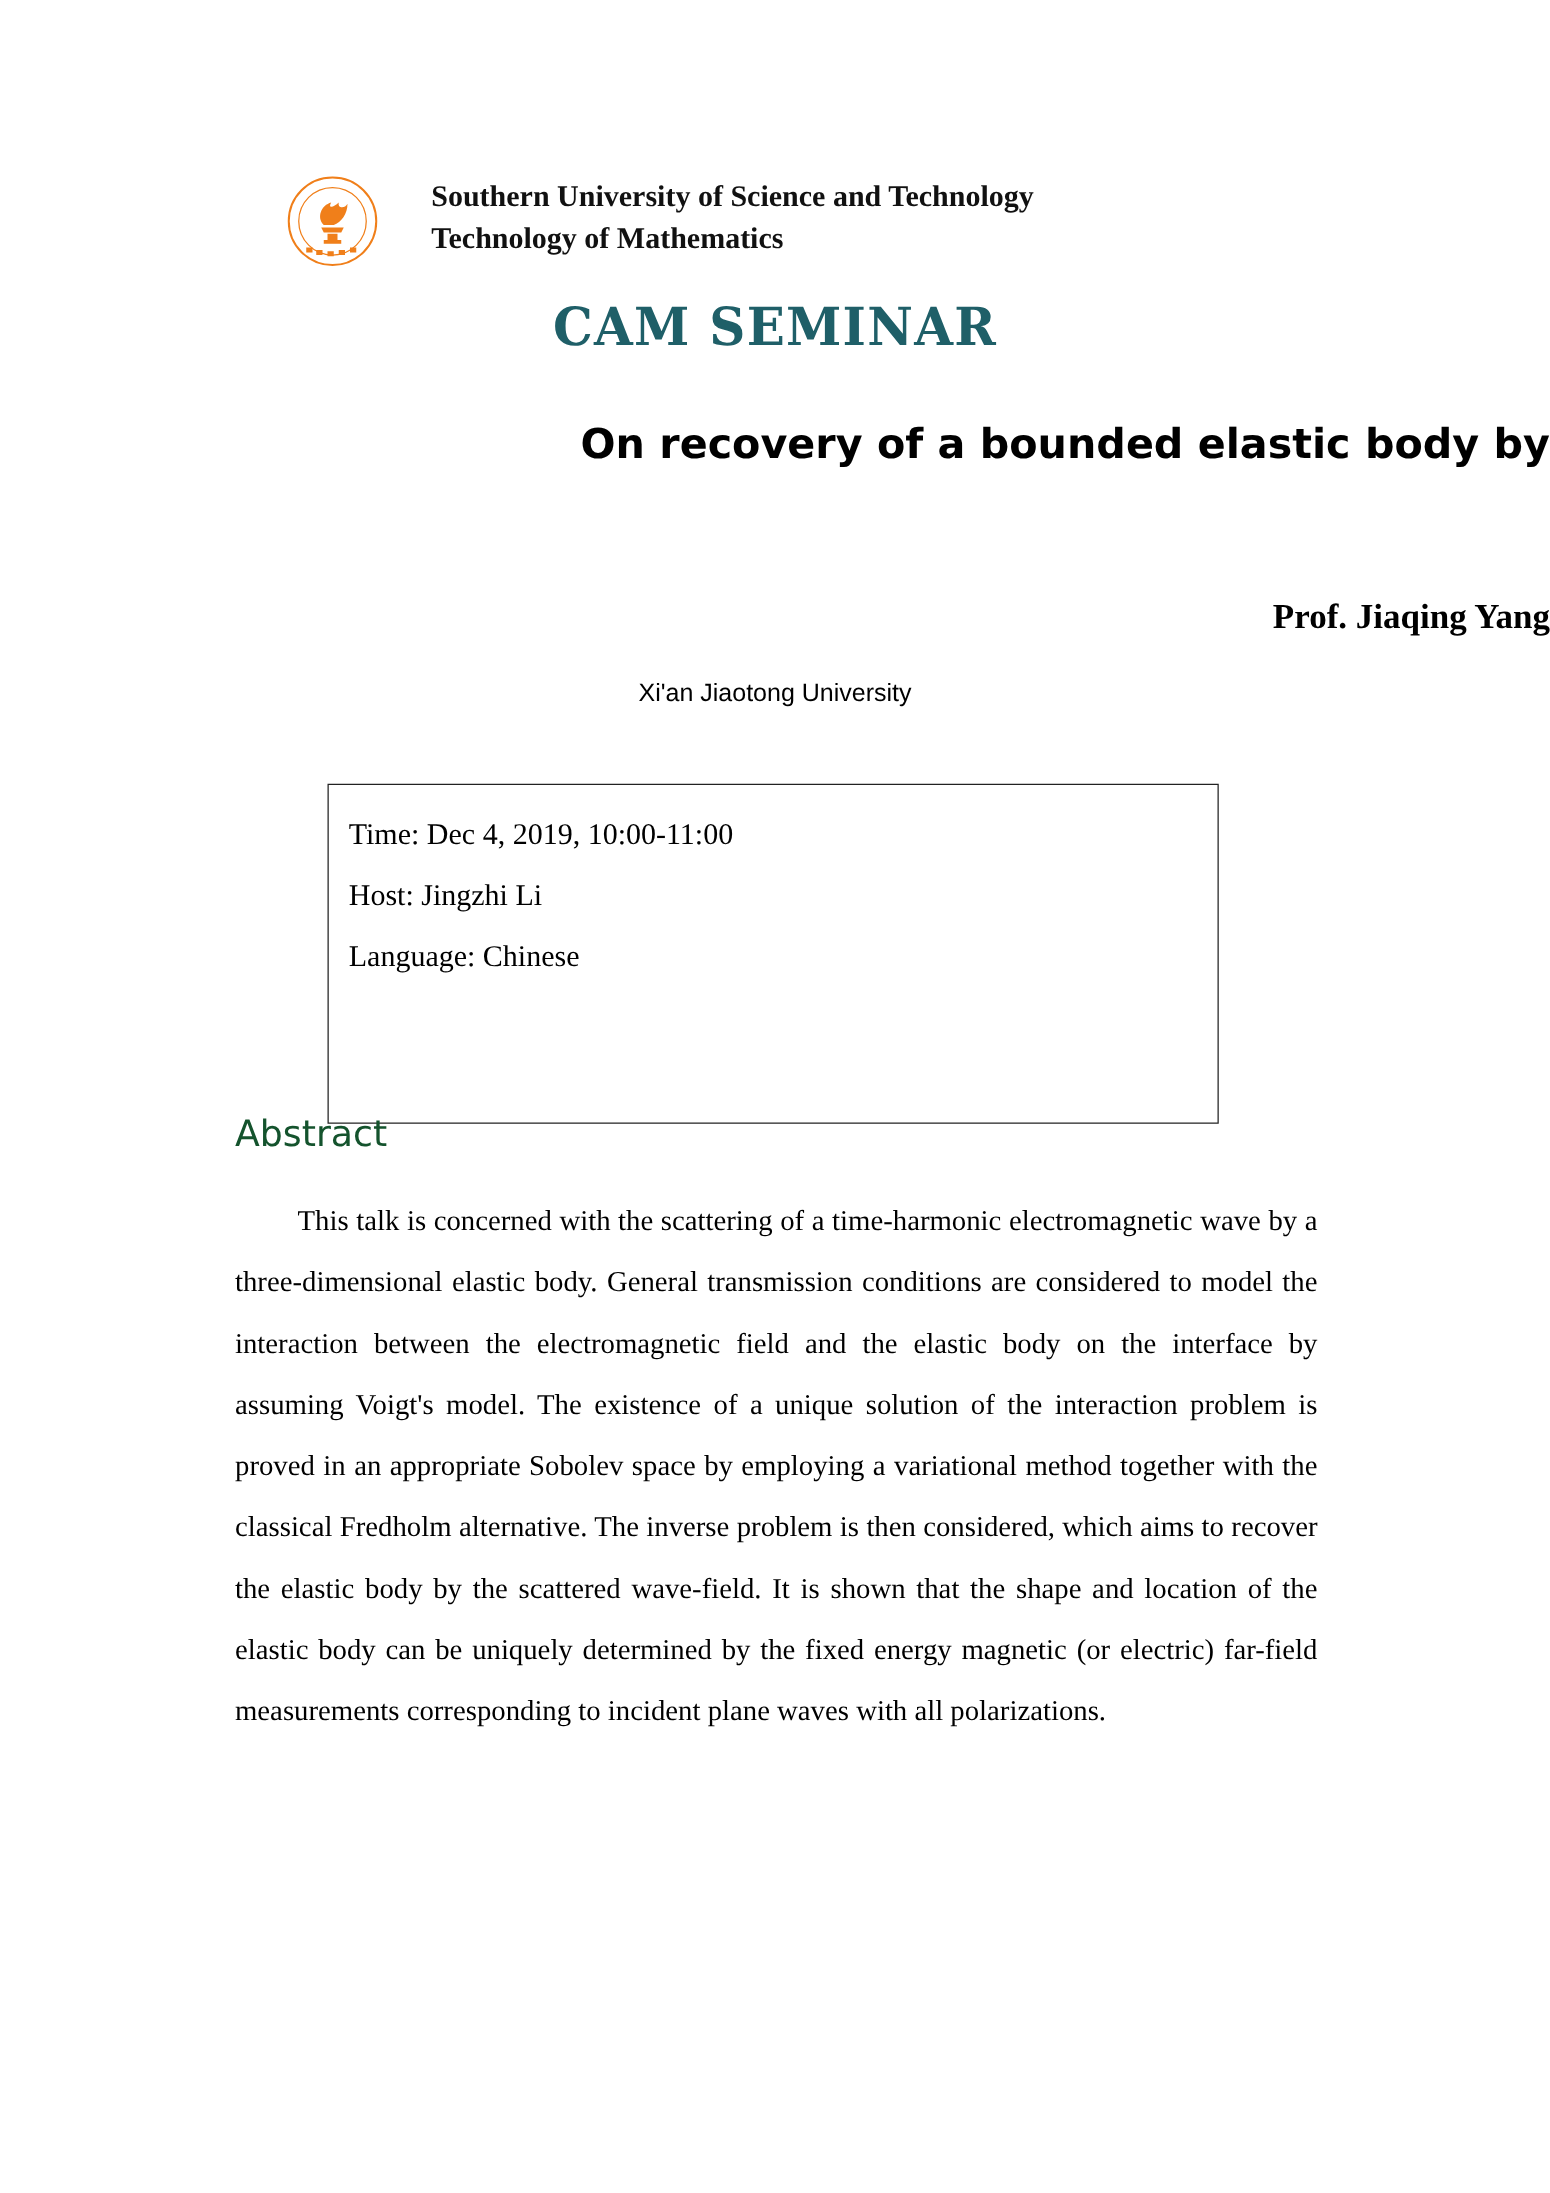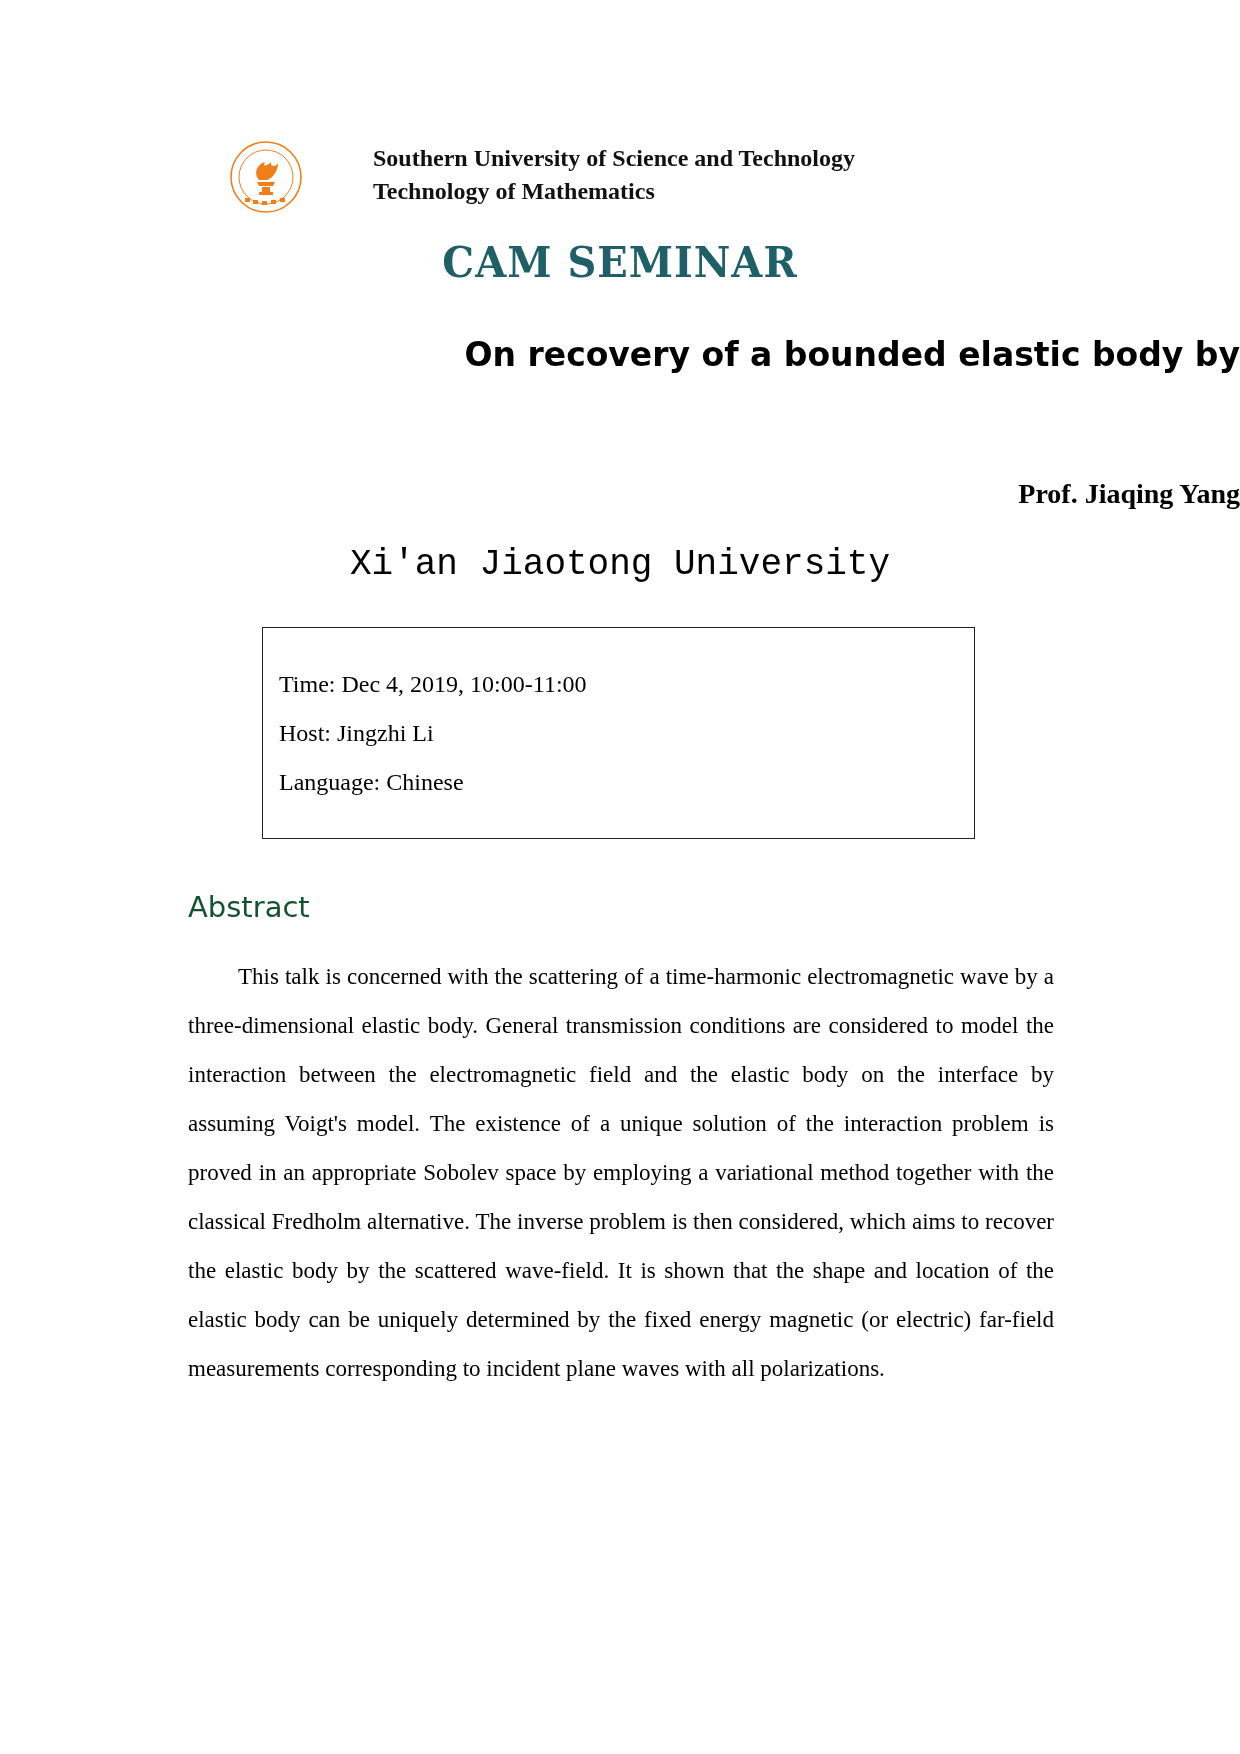--- a/index.html
+++ b/index.html
@@ -1,25 +1,25 @@
 <!DOCTYPE html>
 <html><head>
 <meta charset="utf-8">
 <style>
   html, body { margin: 0; padding: 0; background: #ffffff; }
   body { width: 1240px; height: 1754px; position: relative; overflow: hidden; color: #000; }
   .logo { position: absolute; left: 229px; top: 140px; width: 74px; height: 74px; }
-  .inst { position: absolute; left: 345px; top: 142px; font-family: "Liberation Serif", serif; font-weight: bold; font-size: 24px; line-height: 33px; color: #111; margin-left: 28px; }
+  .inst { position: absolute; left: 345px; top: 142px; font-family: "Liberation Serif", serif; font-weight: bold; font-size: 24px; line-height: 33px; color: #111; }
   .inst div { white-space: nowrap; }
   .seminar { position: absolute; left: 0; width: 1240px; top: 238px; text-align: center; font-family: "DejaVu Serif", serif; font-weight: bold; font-size: 40px; letter-spacing: 1px; color: #1f5f68; transform: scaleY(1.05); }
   .title { position: absolute; left: 0; width: 1240px; top: 322px; text-align: right; font-family: "DejaVu Sans", sans-serif; font-weight: bold; font-size: 33px; line-height: 65px; color: #000; }
   .title div { white-space: nowrap; }
   .speaker { position: absolute; left: 0; width: 1240px; top: 478px; text-align: right; font-family: "Liberation Serif", serif; font-weight: bold; font-size: 28px; }
-  .affil { position: absolute; left: 0; width: 1240px; top: 544px; text-align: center; font-family: Liberation Mono, monospace; font-size: 36px; }
-  .infobox { position: absolute; left: 262px; top: 627px; width: 713px; height: 212px; border: 1.5px solid #222; box-sizing: border-box; padding: 32px 16px 0 16px; font-family: "Liberation Serif", serif; font-size: 24px; line-height: 49px; }
+  .affil { position: absolute; left: 0; width: 1240px; top: 544px; text-align: center; font-family: Liberation Sans, sans-serif; font-size: 20px; }
+  .infobox { position: absolute; left: 262px; top: 627px; width: 713px; height: 272px; border: 1.5px solid #222; box-sizing: border-box; padding: 16px 16px 0 16px; font-family: "Liberation Serif", serif; font-size: 24px; line-height: 49px; }
   .infobox div { white-space: nowrap; }
   .abs-heading { position: absolute; left: 188px; top: 890px; font-family: "DejaVu Sans", sans-serif; font-size: 29px; color: #14532d; }
   .abs-body { position: absolute; left: 188px; top: 952px; width: 866px; font-family: Liberation Serif, serif; font-size: 23px; line-height: 49px; text-align: justify; text-indent: 50px; }
 </style>
 </head>
 <body>
 
 <div class="logo">
   <svg width="74" height="74" viewBox="0 0 74 74">
     <circle cx="37" cy="37" r="35" fill="none" stroke="#f07f1a" stroke-width="1.6"></circle>

